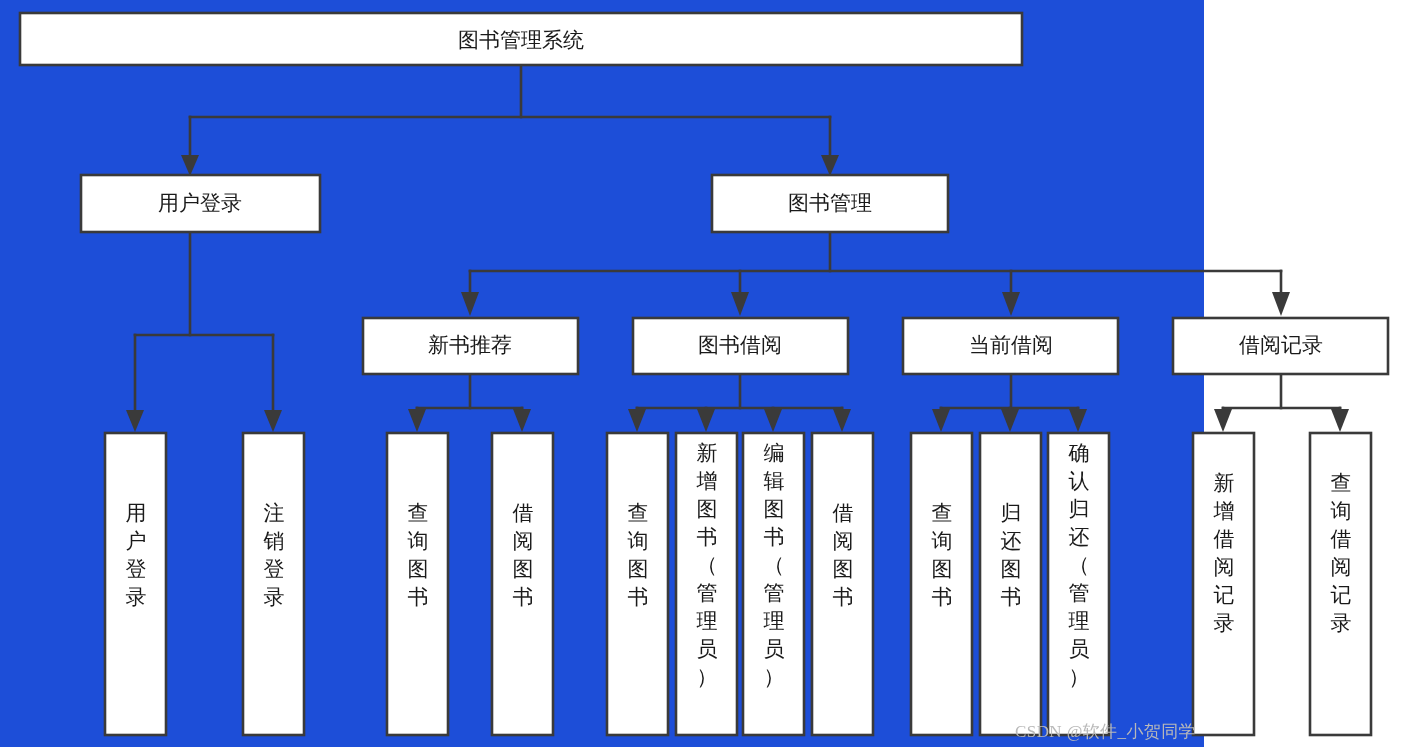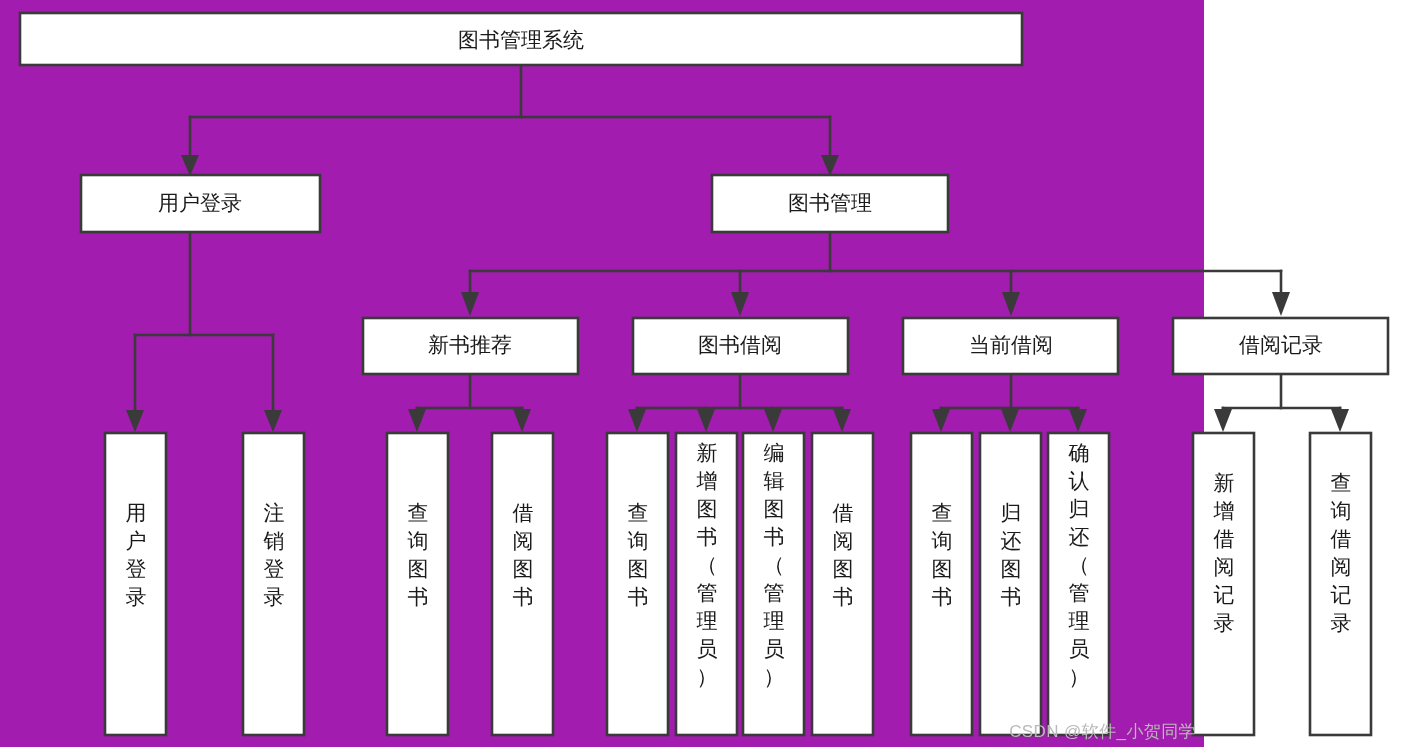--- a/index.html
+++ b/index.html
@@ -10,21 +10,21 @@
   body {
     width: 1405px;
     height: 747px;
     font-family: "Liberation Sans", "DejaVu Sans", sans-serif;
     overflow: hidden;
   }
   #diagram-root {
     position: relative;
     width: 1204px;
     height: 747px;
-    background: #a21caf;
+    background: #1d4ed8;
   }
   svg.diagram-canvas {
     position: absolute;
     left: 0;
     top: 0;
     width: 1405px;
     height: 747px;
     display: block;
   }
   .node-box {
@@ -52,21 +52,21 @@
   .node-label-v {
     font-family: "Liberation Sans", "DejaVu Sans", sans-serif;
     font-size: 21px;
     fill: #1a1a1a;
     text-anchor: middle;
   }
   .watermark {
     position: absolute;
     right: 8px;
     bottom: 4px;
-    font-family: Liberation Sans, sans-serif;
+    font-family: Liberation Serif, serif;
     font-size: 17px;
     color: #b9b9b9;
     white-space: nowrap;
     letter-spacing: 0.4px;
   }
 </style>
 </head>
 <body>
 
 <div id="diagram-root">

